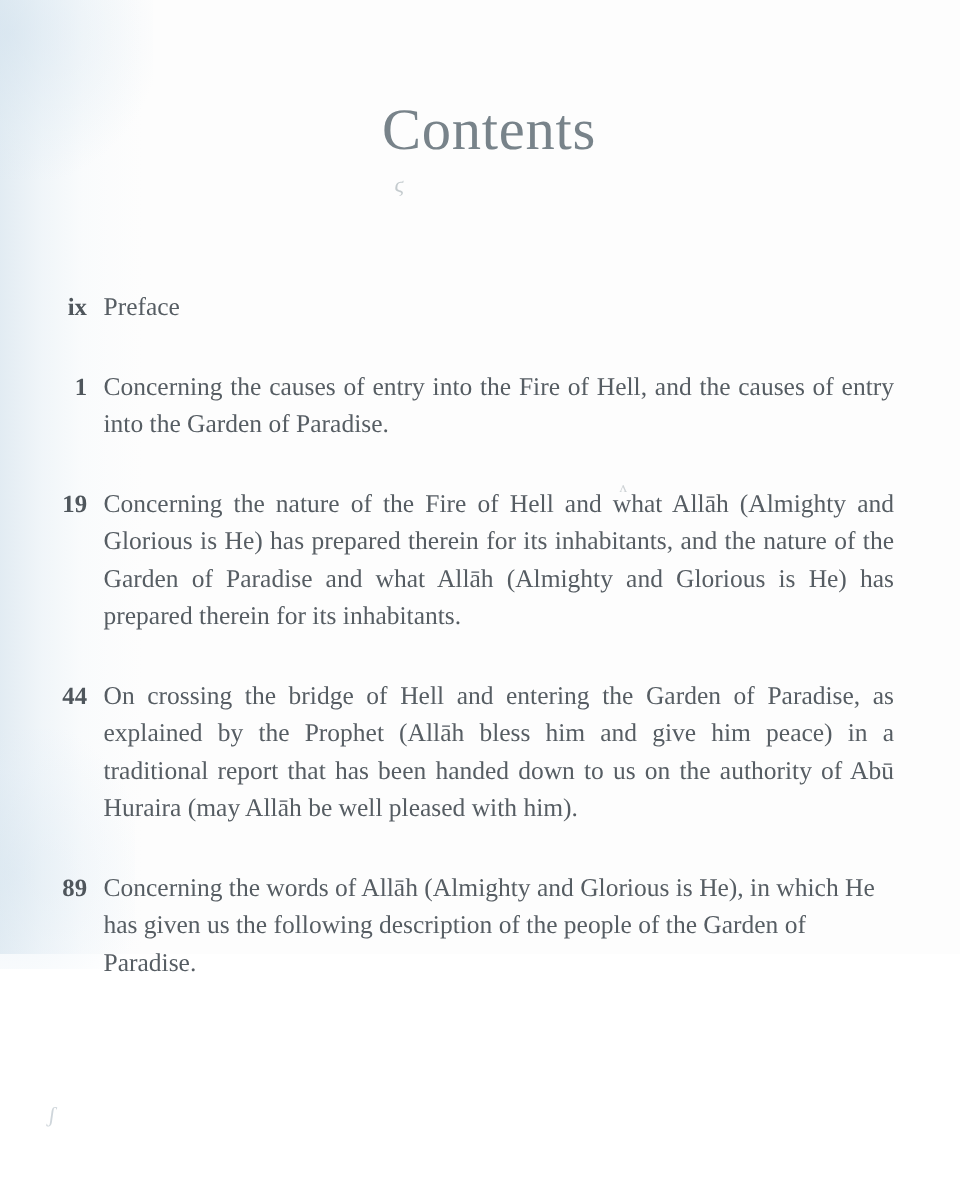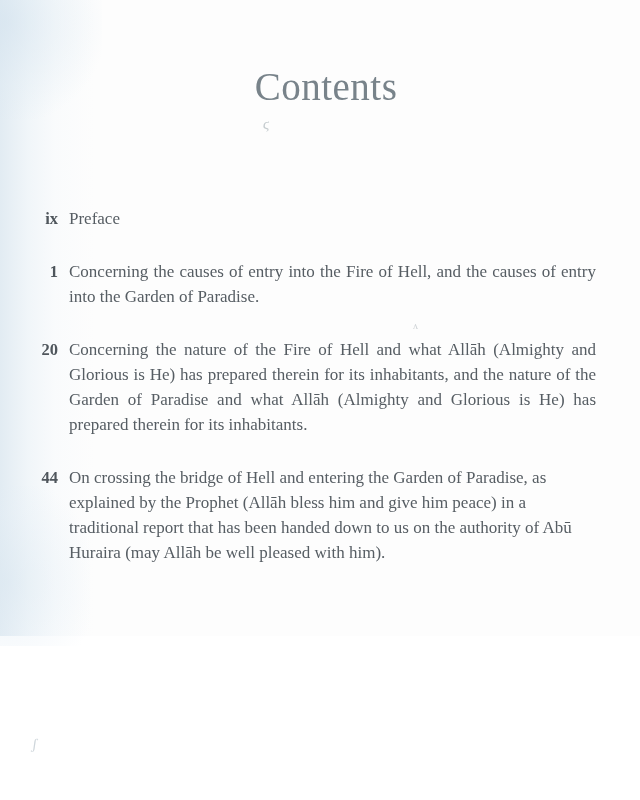--- a/index.html
+++ b/index.html
@@ -50,21 +50,21 @@
   }
   .ornament {
     position: absolute;
     top: 116px; left: 263px;
     font-size: 15px;
     color: rgba(150,162,168,0.55);
     transform: rotate(3deg);
   }
   .toc {
     position: absolute;
-    top: 206px; left: 20px;
+    top: 192px; left: 20px;
     width: 582px;
   }
   .entry {
     display: flex;
     align-items: flex-start;
     margin-bottom: 28px;
   }
   .entry .num {
     width: 38px;
     flex: 0 0 38px;
@@ -118,28 +118,32 @@
       <div class="num">ix</div>
       <div class="txt">Preface</div>
     </div>
 
     <div class="entry">
       <div class="num">1</div>
       <div class="txt">Concerning the causes of entry into the Fire of Hell, and the causes of entry into the Garden of Paradise.</div>
     </div>
 
     <div class="entry">
-      <div class="num">20</div>
+      <div class="num">19</div>
       <div class="txt">Concerning the nature of the Fire of Hell and what Allāh (Almighty and Glorious is He) has prepared therein for its inhabitants, and the nature of the Garden of Paradise and what Allāh (Almighty and Glorious is He) has prepared therein for its inhabitants.</div>
     </div>
 
     <div class="entry">
       <div class="num">44</div>
       <div class="txt">On crossing the bridge of Hell and entering the Garden of Paradise, as explained by the Prophet (Allāh bless him and give him peace) in a traditional report that has been handed down to us on the authority of Abū Huraira (may Allāh be well pleased with him).</div>
     </div>
 
+    <div class="entry">
+      <div class="num">89</div>
+      <div class="txt">Concerning the words of Allāh (Almighty and Glorious is He), in which He has given us the following description of the people of the Garden of Paradise.</div>
+    </div>
 
   </div>
 
   <div class="artifact artifact-a">ʌ</div>
   <div class="artifact artifact-b">ʃ</div>
 
 </div>
 
 </body></html>

